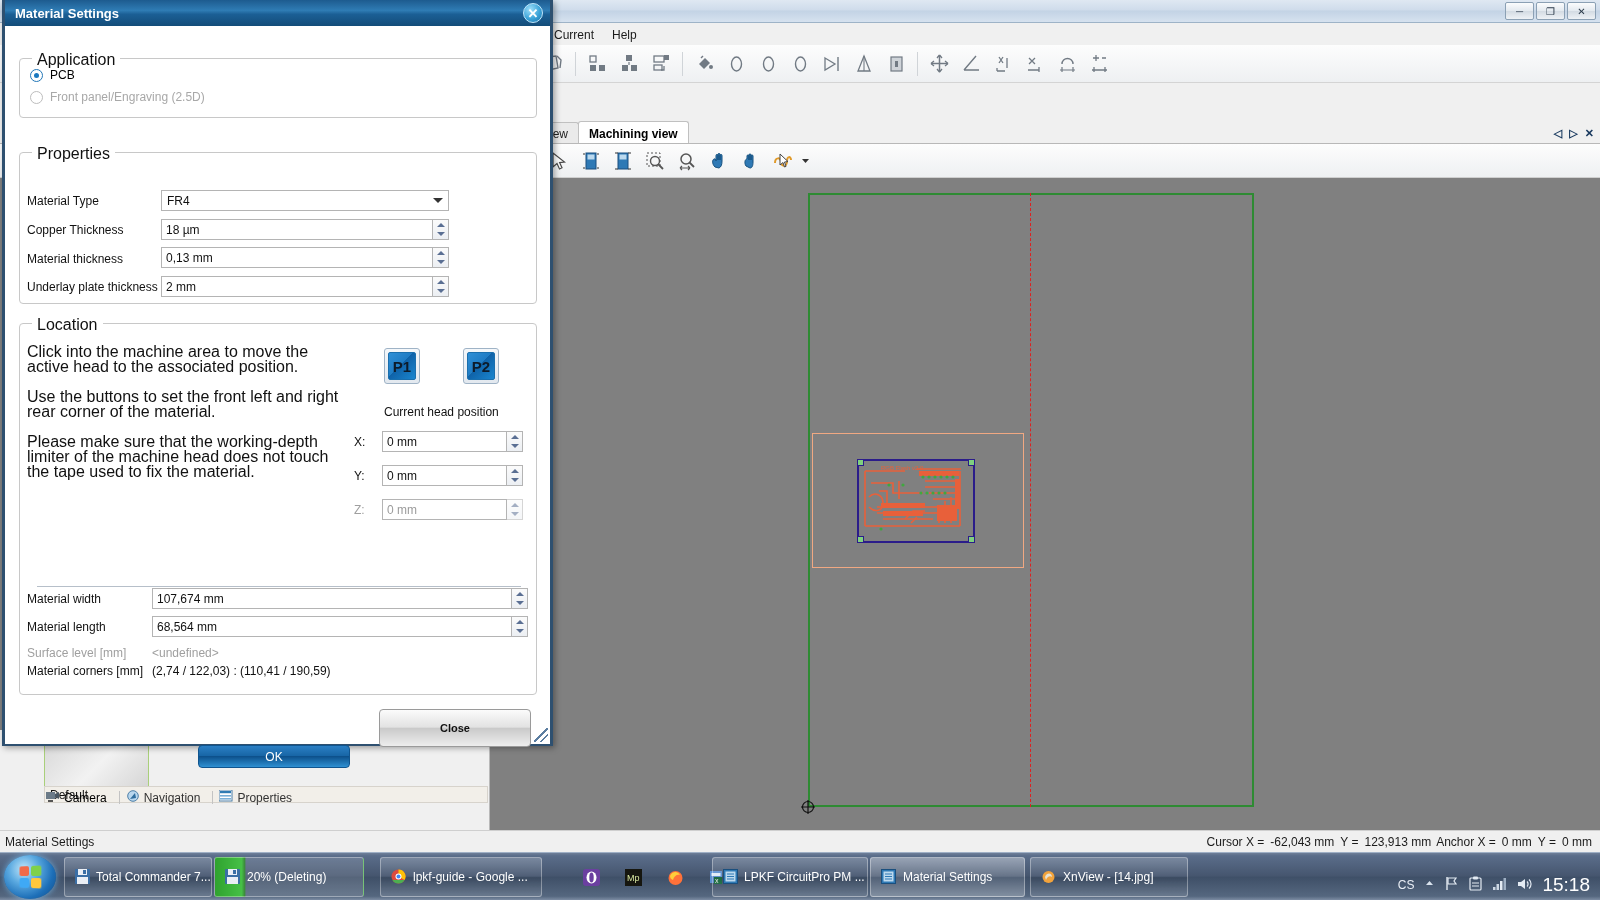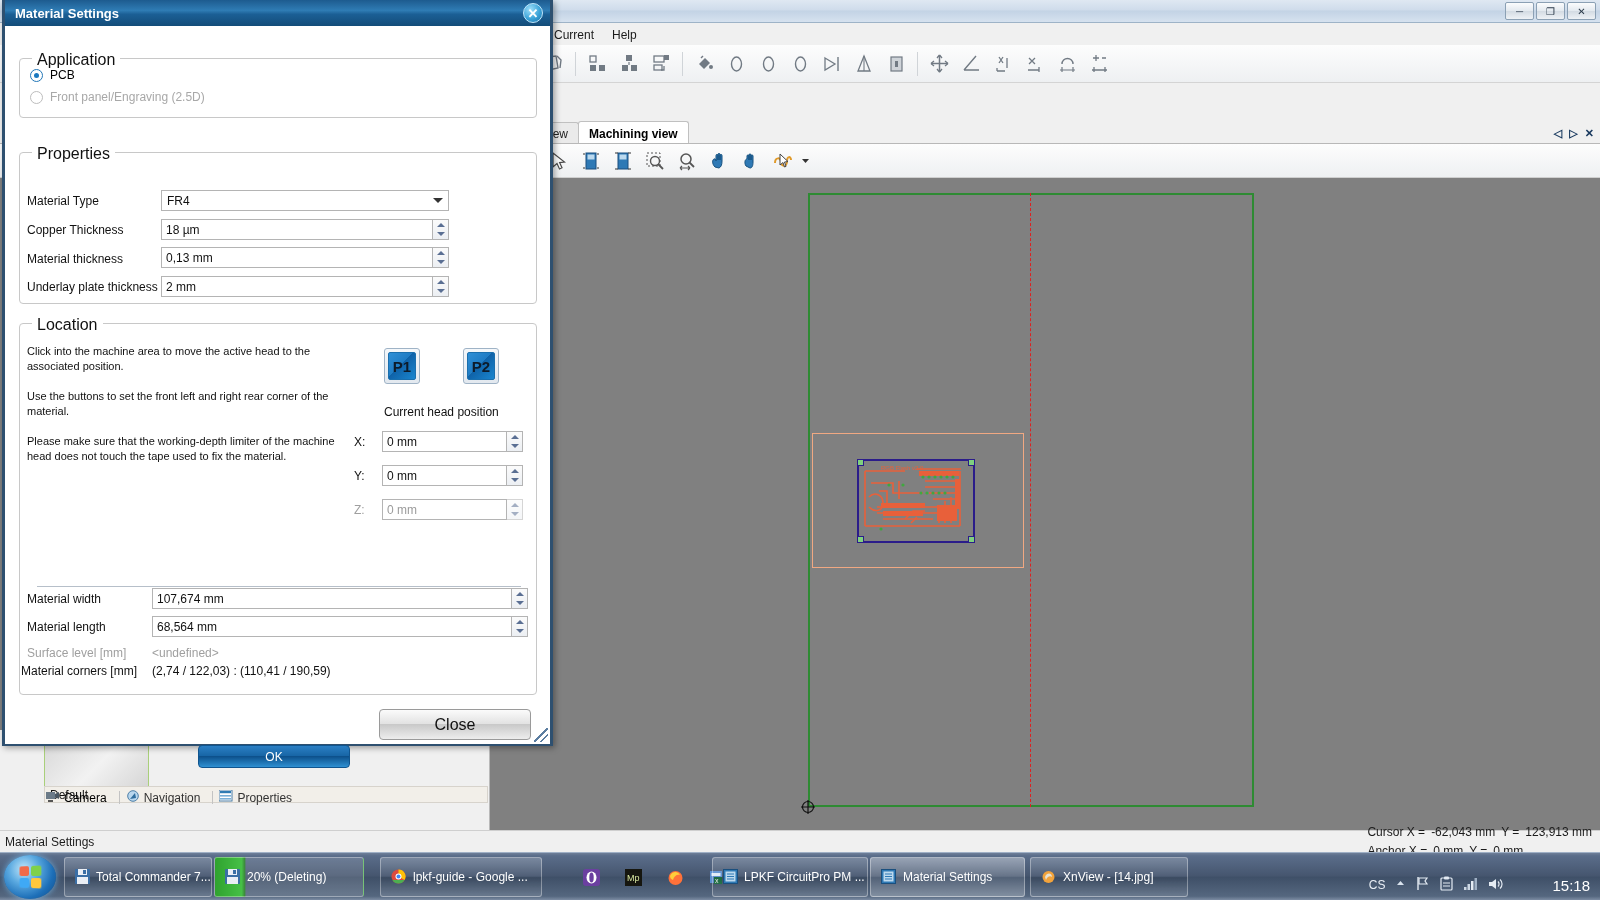--- a/index.html
+++ b/index.html
@@ -129,21 +129,21 @@
   .ptab-sep { width: 1px; height: 13px; background: #c3c3c3; margin: 0 4px; }
 
   
   .statusbar {
     position: absolute; left: 0; top: 830px; width: 1600px; height: 22px;
     background: #f0f0f0; border-top: 1px solid #cfcfcf;
     font-size: 12px; color: #1b1b1b;
     display: flex; align-items: center;
   }
   .sb-left { padding-left: 5px; }
-  .sb-right { position: absolute; right: 8px; display: flex; gap: 5px; flex-direction: column; }
+  .sb-right { position: absolute; right: 8px; display: flex; gap: 5px; }
   .sb-grp { display: flex; gap: 6px; }
 
   
   .taskbar {
     position: absolute; left: 0; top: 852px; width: 1600px; height: 48px;
     background: linear-gradient(to bottom, #6f7f99 0%, #5a6d8a 6%, #46566f 48%, #3f5068 52%, #55677f 92%, #7c8ca3 100%);
     border-top: 1px solid #9fb0c6;
   }
   .start-orb {
     position: absolute; left: 4px; top: 2px; width: 52px; height: 44px;
@@ -165,21 +165,21 @@
   }
   .tbtn.progress {
     background: linear-gradient(to right, #2fa22f 0%, #46c046 18%, #3b8c3b 20%, rgba(255,255,255,.12) 21%, rgba(255,255,255,.12) 100%);
   }
   .tbtn.flat { background: transparent; border: none; }
   .tray {
     position: absolute; right: 0; top: 0; height: 64px;
     display: flex; align-items: center; gap: 10px; padding-right: 10px;
     color: #e9eef5; font-size: 12px;
   }
-  .tray-clock { font-size: 15px; color: #fff; min-width: 36px; text-align: right; margin-left: 39px; }
+  .tray-clock { font-size: 19px; color: #fff; min-width: 36px; text-align: right; }
   .ico-sq { width: 16px; height: 16px; display: inline-block; }
 
   
   .dialog {
     position: absolute; left: 2px; top: 0px; width: 551px; height: 746px;
     background: #ffffff;
     border: 3px solid #2e5070;
     border-top: none;
     box-shadow: 2px 2px 6px rgba(0,0,0,.35);
   }
@@ -247,21 +247,21 @@
     position: absolute; width: 16px; height: 21px;
     border: 1px solid #b4b4b4; border-left: none;
     background: linear-gradient(to bottom,#fbfbfb,#eceff3);
     display: flex; flex-direction: column;
   }
   .spin div { flex: 1; display: flex; align-items: center; justify-content: center; }
   .sp-up, .sp-dn { width: 0; height: 0; border-left: 4px solid transparent; border-right: 4px solid transparent; }
   .sp-up { border-bottom: 4px solid #5a6f93; }
   .sp-dn { border-top: 4px solid #5a6f93; }
 
-  .loc-text { position: absolute; font-size: 11px; color: #111; line-height: 15px; }
+  .loc-text { position: absolute; font-size: 16px; color: #111; line-height: 15px; }
   .pbtn {
     position: absolute; width: 36px; height: 36px;
     border: 1px solid #9fb3c6; border-radius: 3px;
     background: linear-gradient(to bottom,#f4f7fa,#e2e8ef);
     padding: 3px;
   }
   .pbtn-inner {
     width: 100%; height: 100%; border-radius: 2px;
     background: linear-gradient(135deg, #2f8fd6 0%, #1f7cc4 45%, #0f62a8 46%, #1a86cf 100%);
     color: #0d1b2a; font-weight: bold; font-size: 15px;
@@ -271,25 +271,25 @@
   .hr-sep { position: absolute; height: 1px; background: #b6bfc9; }
 
   .okbtn {
     position: absolute; width: 152px; height: 23px;
     border-radius: 4px; border: 1px solid #10558f;
     background: linear-gradient(to bottom,#2b7fc4 0%,#1765a5 48%,#0d518c 50%,#2f90d2 100%);
     color: #fff; font-size: 12px;
     display: flex; align-items: center; justify-content: center;
   }
   .closebtn {
-    position: absolute; width: 152px; height: 31px;
+    position: absolute; width: 152px; height: 38px;
     border-radius: 4px; border: 1px solid #9a9a9a;
     background: linear-gradient(to bottom,#fbfbfb 0%,#e2e2e2 48%,#c9c9c9 50%,#ededed 100%);
-    color: #111; font-size: 16px;
-    display: flex; align-items: center; justify-content: center;
+    color: #111; font-size: 11px;
+    display: flex; align-items: center; justify-content: center; font-weight: bold;
   }
   .resize-grip {
     position: absolute; right: 2px; bottom: 2px; width: 14px; height: 14px;
     background:
       linear-gradient(135deg, transparent 46%, #5b7da0 46%, #5b7da0 54%, transparent 54%),
       linear-gradient(135deg, transparent 70%, #5b7da0 70%, #5b7da0 78%, transparent 78%);
   }
 </style>
 </head>
 <body>
@@ -912,21 +912,21 @@
             <span class="sp-up"></span>
           </div>
         <div>
             <span class="sp-dn"></span>
           </div>
       </div>
 
       <div class="field-label dim" style="left:22px; top:620px;">Surface level [mm]</div>
       <div class="field-label dim" style="left:147px; top:620px;">&lt;undefined&gt;</div>
 
-      <div class="field-label" style="left:16px; top:638px;">Material corners [mm]</div>
+      <div class="field-label" style="left:22px; top:638px;">Material corners [mm]</div>
       <div class="field-label" style="left:147px; top:638px;">(2,74 / 122,03) : (110,41 / 190,59)</div>
 
       <div class="okbtn" style="left:193px; top:719px;">OK</div>
       <div class="closebtn" style="left:374px; top:683px;">Close</div>
 
       <div class="resize-grip"></div>
     </div>
   </div>
 
 </div>

